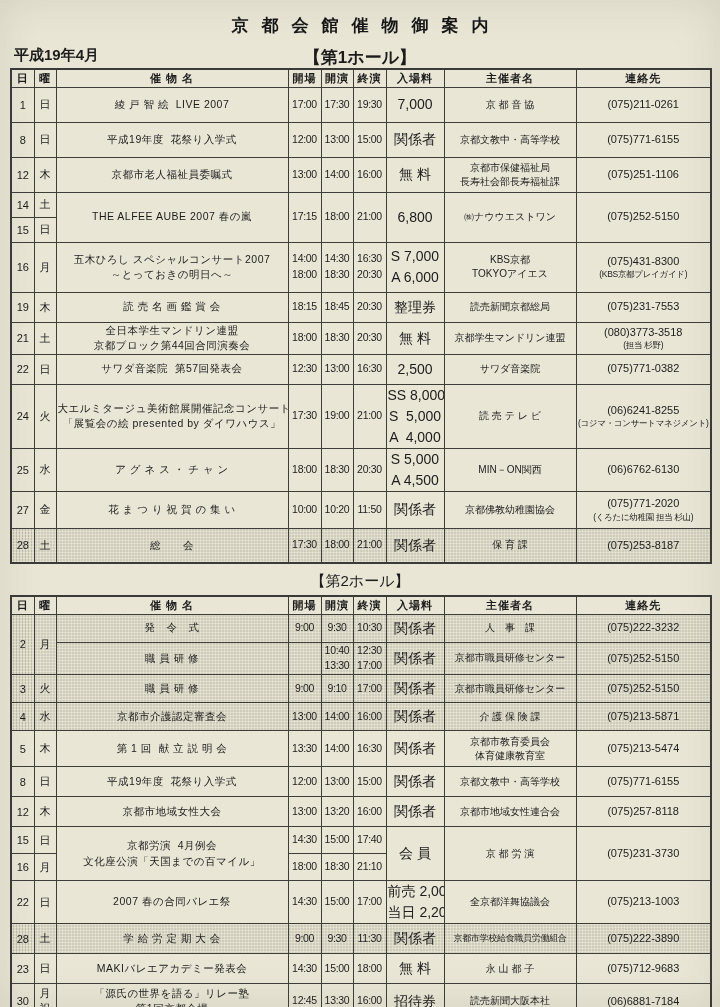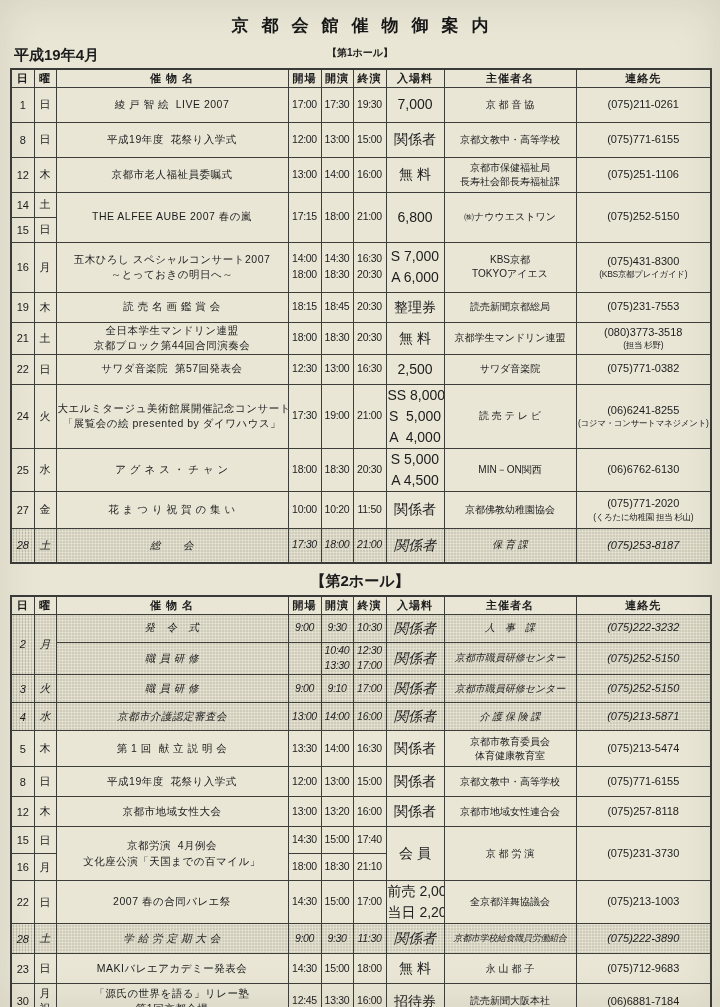--- a/index.html
+++ b/index.html
@@ -21,24 +21,24 @@
     margin-top:6px;
     color:#161616;
   }
   .subhead { position:relative; height:22px; margin-top:9px; }
   .date-label {
     position:absolute; left:14px; top:0;
     font-size:15px; font-weight:bold;
   }
   .hall-label {
     position:absolute; left:0; right:0; top:0;
-    text-align:center; font-size:10px; font-weight:bold;
+    text-align:center; font-size:17px; font-weight:bold;
   }
   .hall2-heading {
-    text-align:center; font-size:15px; font-weight:bold;
+    text-align:center; font-size:15px; font-weight:normal;
     margin:8px 0 4px 0;
   }
 
   table.sched {
     border-collapse:collapse;
     margin-left:10px;
     width:700px;
     table-layout:fixed;
     background:transparent;
     border:2px solid #3a3a38;
@@ -63,21 +63,20 @@
   .c-org  { font-size:10px; line-height:1.4; }
   .c-tel  { font-size:11px; }
   .c-tel .tel-main { white-space:pre; line-height:1.4; }
   .c-tel .tel-note { white-space:pre; font-size:8.5px; line-height:1.3; letter-spacing:-.3px; }
   .org-small { font-size:9px; letter-spacing:-.3px; }
 
   
   tr.shaded td, td.shaded {
     background-image: radial-gradient(circle, rgba(110,104,84,.5) .8px, rgba(0,0,0,0) 1.1px);
     background-size:3px 3px;
-    font-style:italic;
   }
 </style>
 </head>
 <body>
 
 <div class="page">
 
   <div class="doc-title">京都会館催物御案内</div>
 
   <div class="subhead">

